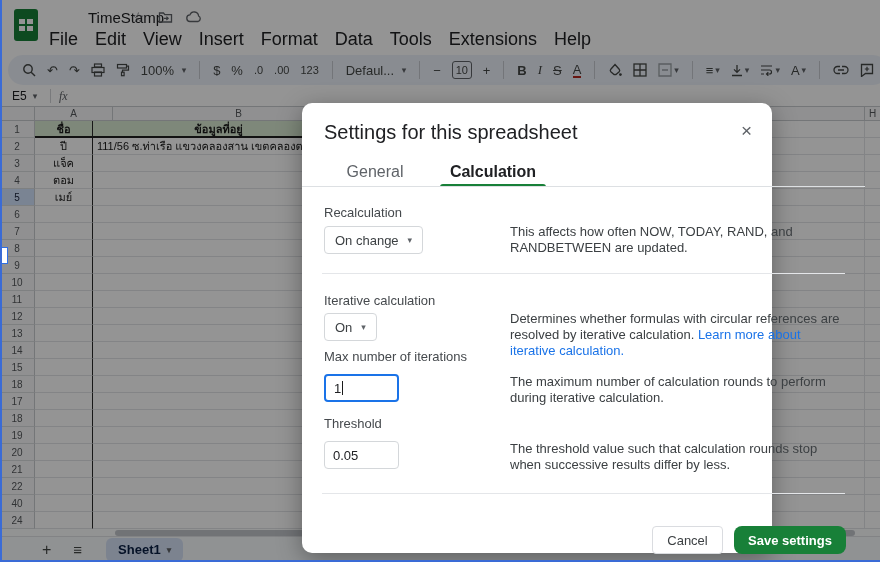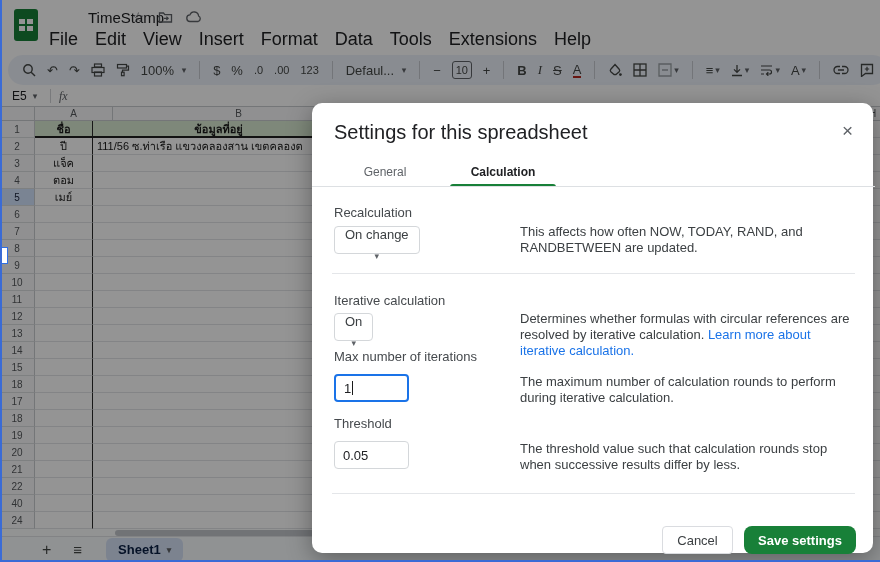--- a/index.html
+++ b/index.html
@@ -71,31 +71,31 @@
   .tab-plus { margin-left:42px; font-size:16px; color:#444746; }
   .tab-burger { margin-left:22px; font-size:15px; color:#444746; }
   .sheet-tab { margin-left:24px; height:24px; padding:0 12px; background:#d6e2f7; border-radius:6px; display:flex; align-items:center; gap:6px; font-size:13px; font-weight:bold; color:#0a1f44; }
 
   
   .dim { position:absolute; inset:0; background:rgba(0,0,0,0.42); z-index:50; }
 
   .edge-artifact { position:absolute; left:0; top:247px; width:8px; height:17px; background:#fff; border:1px solid #2f6fe4; z-index:60; }
 
   
-  .dialog { position:absolute; left:302px; top:103px; width:561px; height:450px; background:#fff; border-radius:10px; box-shadow:0 6px 24px rgba(0,0,0,0.35); z-index:100;margin-left:10px; }
+  .dialog { position:absolute; left:302px; top:103px; width:470px; height:450px; background:#fff; border-radius:10px; box-shadow:0 6px 24px rgba(0,0,0,0.35); z-index:100; }
   .dlg-title { position:absolute; left:22px; top:18px; font-size:20px; color:#202124; }
   .dlg-close { position:absolute; right:20px; top:18px; font-size:19px; color:#5f6368; cursor:default; line-height:1; }
   .dlg-tabs { position:absolute; left:20px; top:55px; display:flex; gap:12px; }
-  .dlg-tab { width:106px; height:28px; display:flex; align-items:center; justify-content:center; font-size:12px; color:#5f6368; position:relative; }
+  .dlg-tab { width:106px; height:28px; display:flex; align-items:center; justify-content:center; font-size:16px; color:#5f6368; position:relative; }
   .dlg-tab.active { color:#202124; font-weight:bold; }
   .dlg-tab.active::after { content:""; position:absolute; left:0; right:0; bottom:-1px; height:3px; background:#188038; border-radius:3px 3px 0 0; }
   .dlg-tabline { position:absolute; left:0; top:83px; width:563px; height:1px; background:#dde0e3; }
   .dlg-divider { position:absolute; left:20px; width:523px; height:1px; background:#e4e6e9; }
   .sec-label { position:absolute; left:22px; font-size:13px; color:#45494d; }
-  .dropdown { position:absolute; left:22px; height:28px; border:1px solid #d4d7da; border-radius:4px; background:#fff; display:flex; align-items:center; gap:9px; padding:0 10px; font-size:13px; color:#3c4043;flex-direction:column; }
+  .dropdown { position:absolute; left:22px; height:28px; border:1px solid #d4d7da; border-radius:4px; background:#fff; display:flex; align-items:center; gap:9px; padding:0 10px; font-size:13px; color:#3c4043; }
   .desc { position:absolute; left:208px; width:338px; font-size:13px; line-height:16px; color:#3c4043; }
   .desc a { color:#1a73e8; text-decoration:none; }
   .txt-input { position:absolute; left:22px; width:75px; height:28px; border-radius:4px; display:flex; align-items:center; padding-left:8px; font-size:13px; color:#202124; background:#fff; }
   .txt-input.focused { border:2px solid #1a73e8; }
   .txt-input.normal { border:1px solid #d4d7da; }
   .text-caret { width:1px; height:14px; background:#1b1b1b; margin-left:1px; }
   .btn-cancel { position:absolute; left:350px; top:423px; width:71px; height:28px; border:1px solid #dadce0; border-radius:4px; background:#fff; font-size:13px; color:#3c4043; display:flex; align-items:center; justify-content:center; font-family:"Liberation Sans", sans-serif; }
   .btn-save { position:absolute; left:432px; top:423px; width:112px; height:28px; border:none; border-radius:8px; background:#188038; font-size:13px; font-weight:bold; color:#fff; display:flex; align-items:center; justify-content:center; font-family:"Liberation Sans", sans-serif; }
 </style>
 </head>

